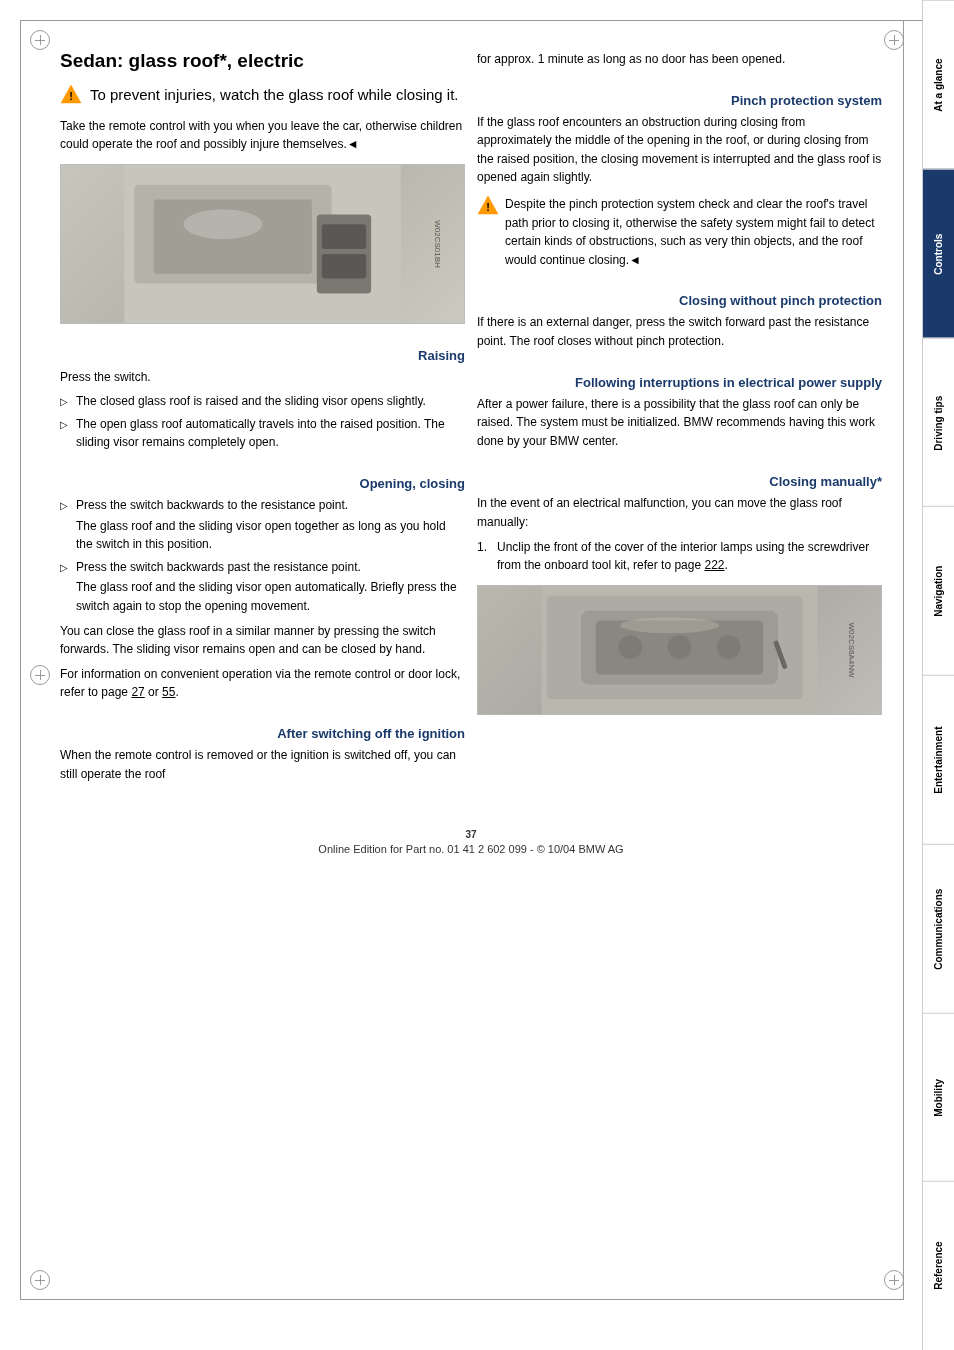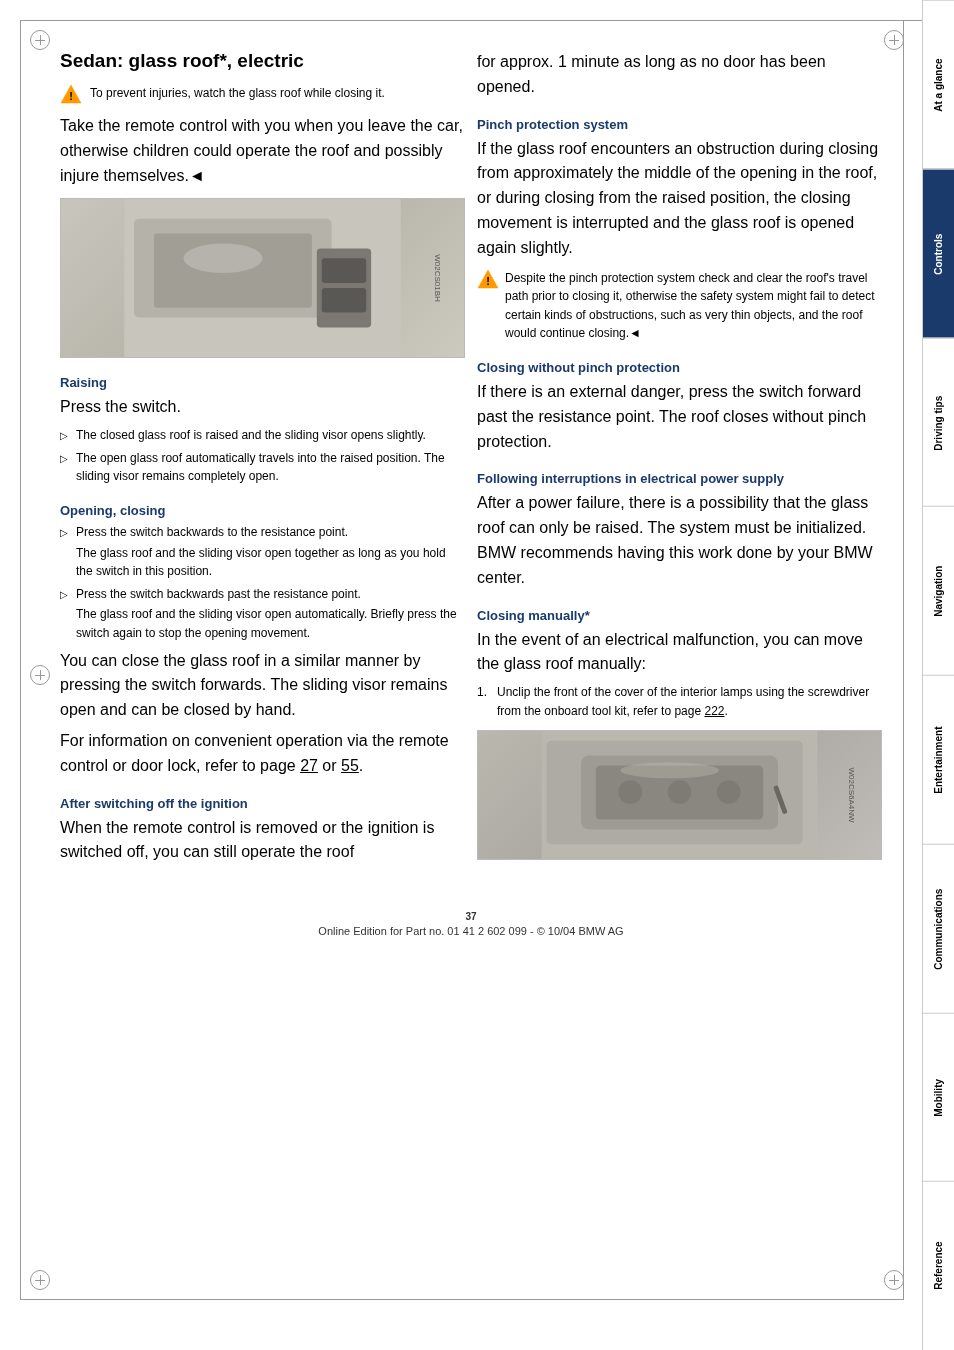--- a/index.html
+++ b/index.html
@@ -128,36 +128,37 @@
       margin-bottom: 10px;
     }
 
     .warning-triangle {
       width: 22px;
       height: 20px;
       min-width: 22px;
     }
 
     .warning-text {
-      font-size: 12px;
+      font-size: 15px;
       line-height: 1.5;
     }
 
     
     .section-heading {
       font-size: 13px;
       font-weight: bold;
       color: #1a3a6b;
-      margin-top: 17px;
+      margin-top: 24px;
       margin-bottom: 5px;
+      text-align: right;
     }
 
     
     .body-text {
-      font-size: 16px;
+      font-size: 12px;
       line-height: 1.55;
       margin-bottom: 6px;
     }
 
     
     .bullet-list {
       list-style: none;
       padding: 0;
       margin: 0 0 6px 0;
     }

